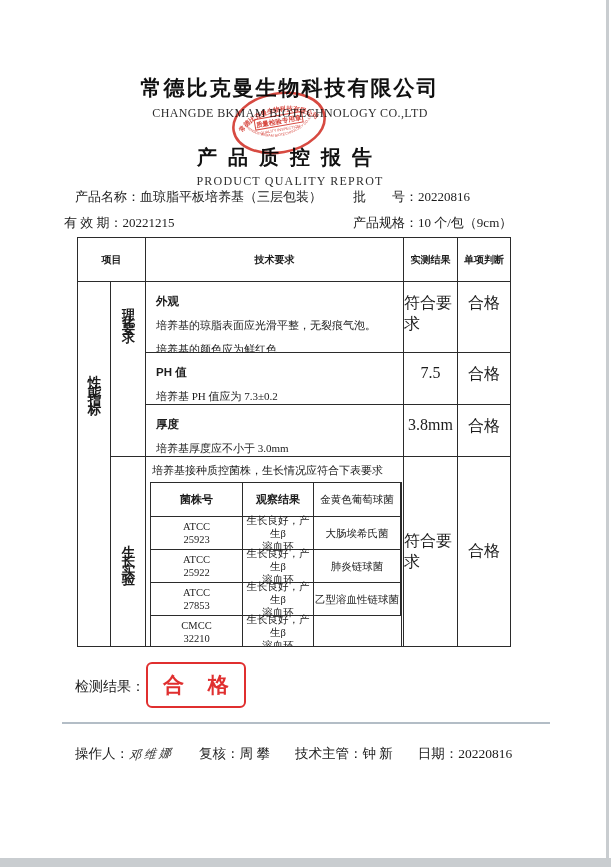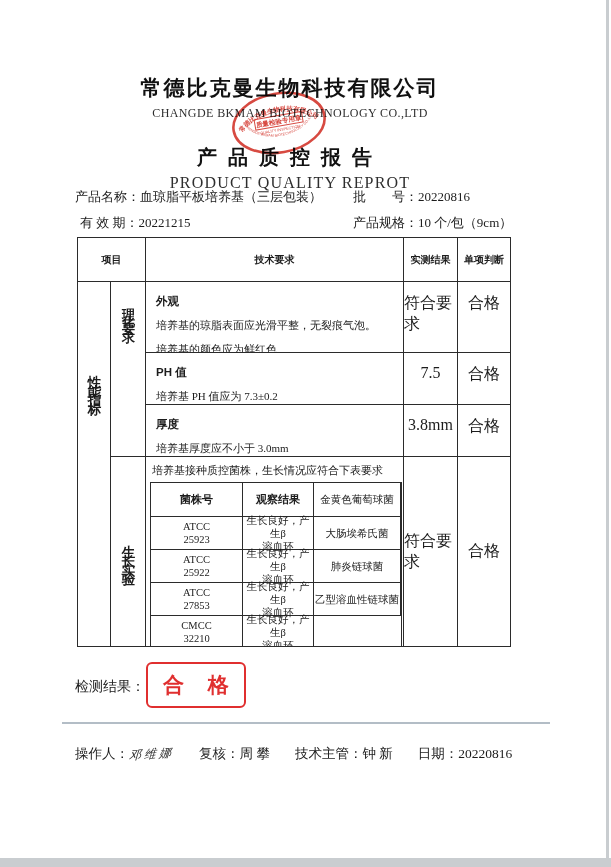--- a/index.html
+++ b/index.html
@@ -10,21 +10,21 @@
   .abs{position:absolute;}
   
   #right-edge{position:absolute;top:0;left:606px;width:3px;height:867px;background:#c9cdd0;}
   #bottom-edge{position:absolute;top:858px;left:0;width:611px;height:9px;background:#c9cdd0;}
 
   
   #header{position:absolute;left:0;top:74px;width:580px;text-align:center;}
   .company-cn{font-family:"Liberation Sans",sans-serif;font-weight:bold;font-size:21px;letter-spacing:2px;color:#111;}
   .company-en{font-size:12px;letter-spacing:.4px;color:#2e2e2e;margin-top:4px;}
   .title-cn{font-family:"Liberation Sans",sans-serif;font-weight:bold;font-size:20px;letter-spacing:11px;margin-top:23px;color:#111;}
-  .title-en{font-size:16px;letter-spacing:1.2px;color:#2e2e2e;margin-top:3px;}
+  .title-en{font-size:12px;letter-spacing:1.2px;color:#2e2e2e;margin-top:3px;}
 
   
   #stamp{position:absolute;left:229px;top:90px;width:100px;height:66px;mix-blend-mode:multiply;opacity:.92;}
 
   
   .info{font-size:13px;white-space:nowrap;}
 
   
   #qc-table{
     position:absolute;left:77px;top:237px;
@@ -107,21 +107,21 @@
       </text>
     </g>
   </svg>
 
   <div class="abs info" style="left:75px;top:188px;">
     <span>产品名称：</span><span>血琼脂平板培养基（三层包装）</span>
   </div>
   <div class="abs info" style="left:353px;top:188px;">
     <span>批　　号：</span><span>20220816</span>
   </div>
-  <div class="abs info" style="left:80px;top:214px;">
+  <div class="abs info" style="left:64px;top:214px;">
     <span>有 效 期：</span><span>20221215</span>
   </div>
   <div class="abs info" style="left:353px;top:214px;">
     <span>产品规格：</span><span>10 个/包（9cm）</span>
   </div>
 
   <div id="qc-table">
 
     <div class="cell hcell" style="grid-column:1/3;grid-row:1;">项目</div>
     <div class="cell hcell" style="grid-column:3;grid-row:1;">技术要求</div>

